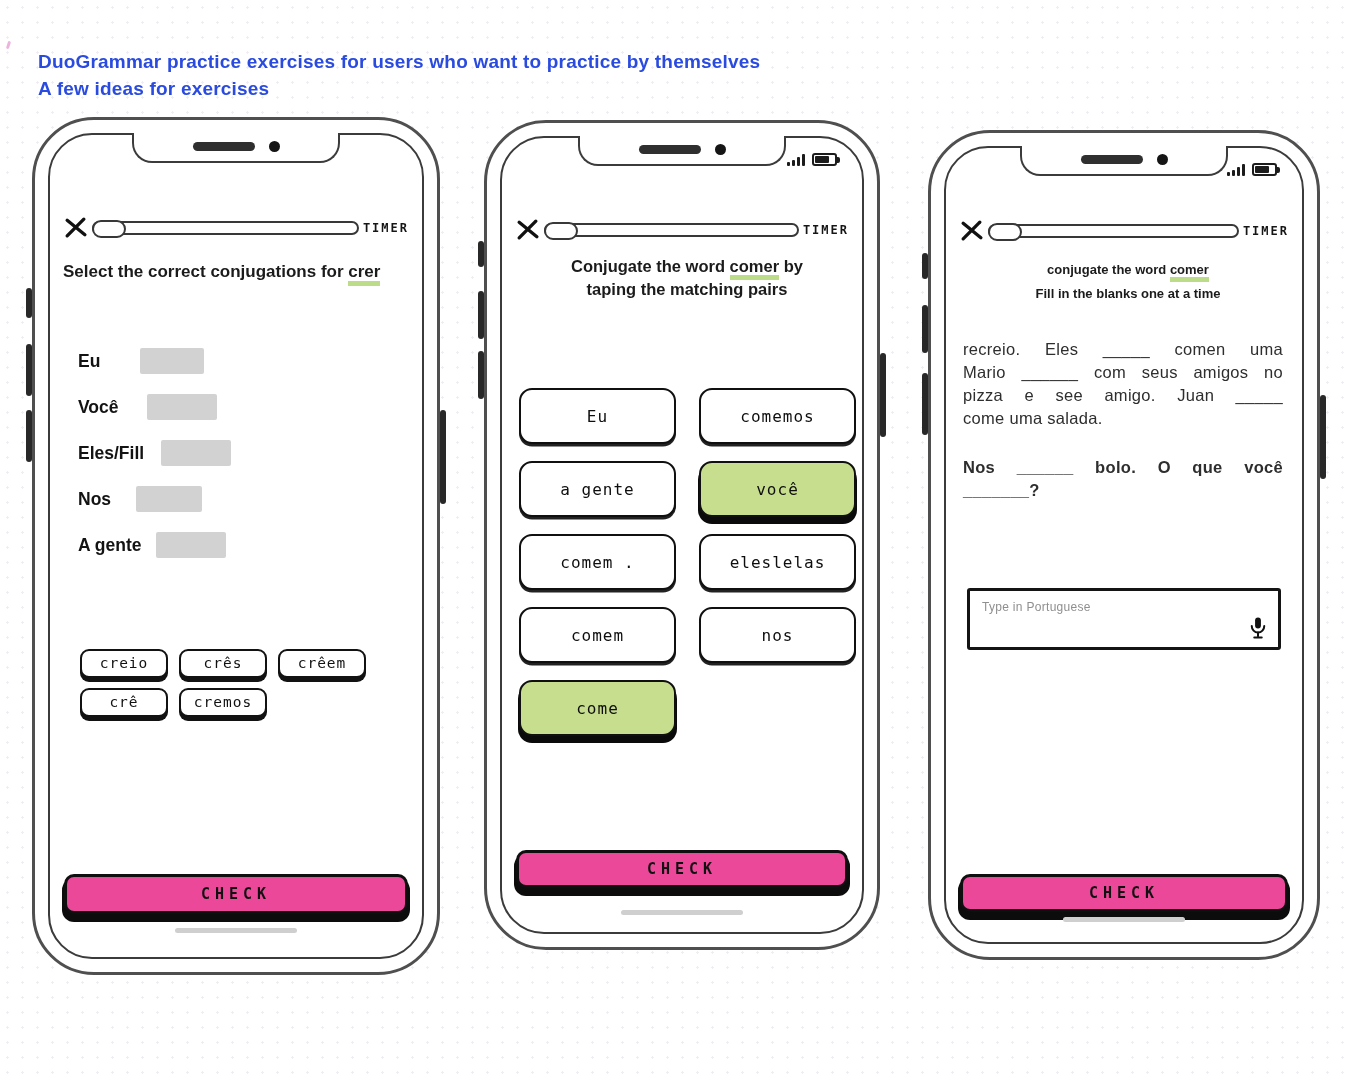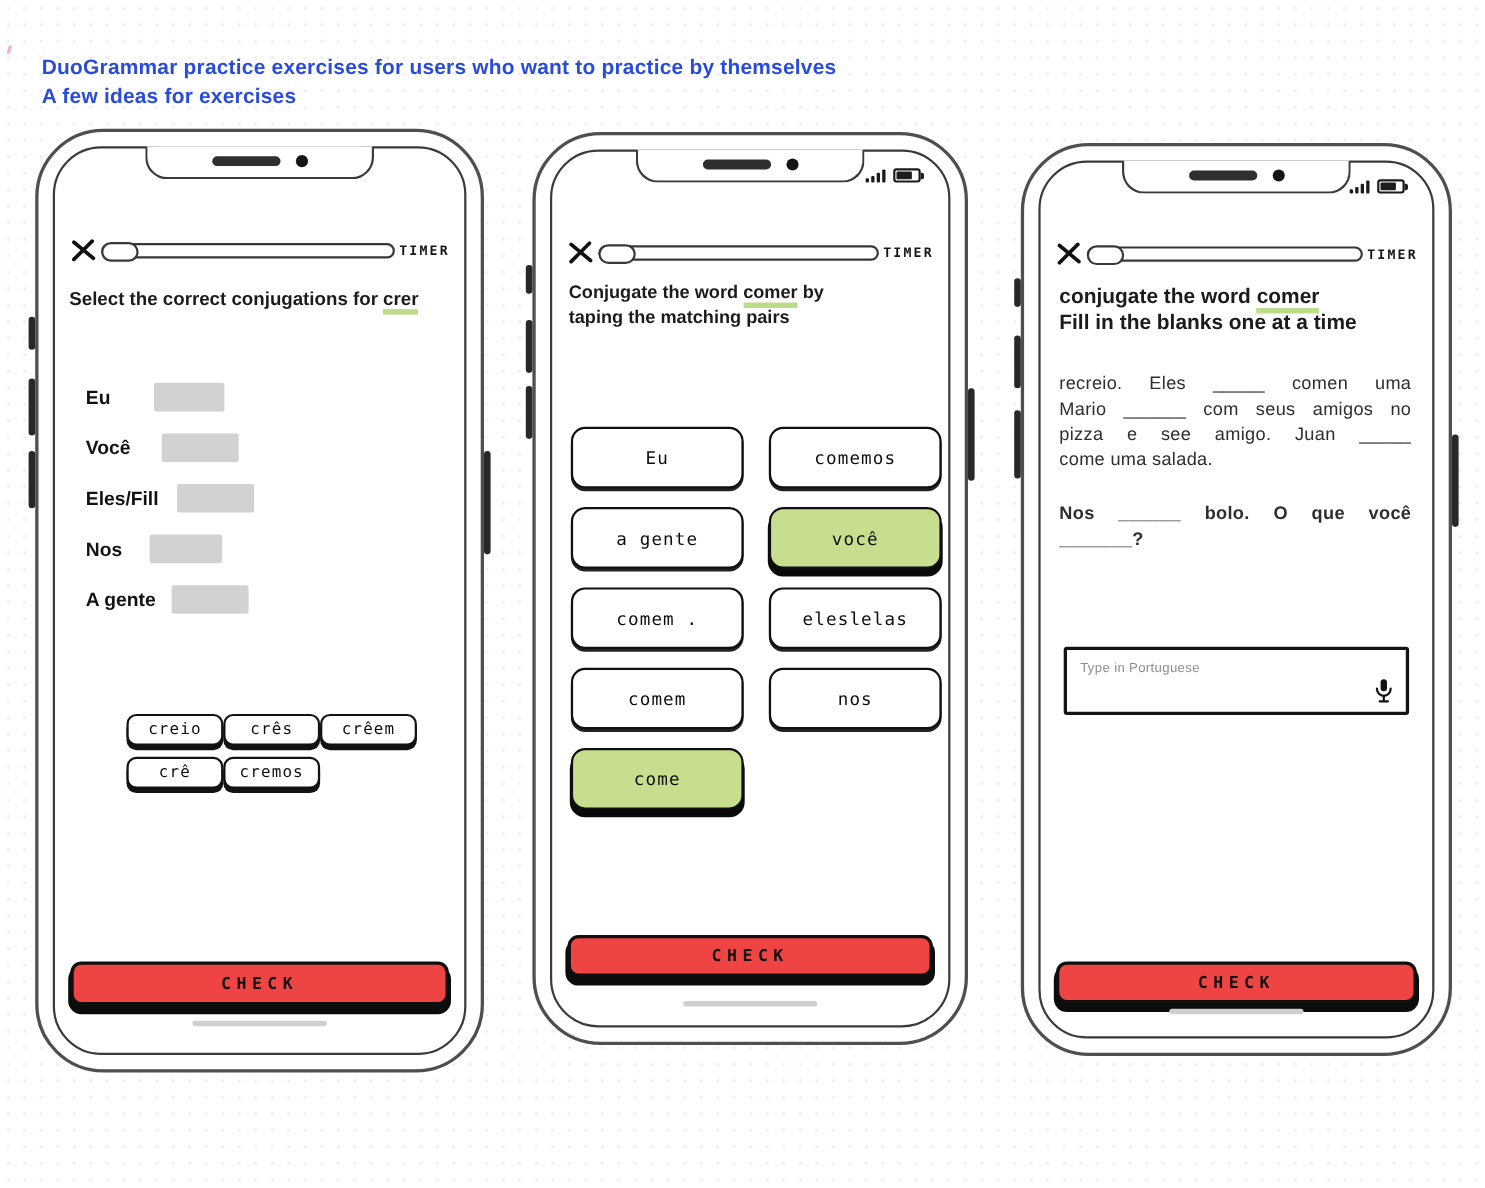--- a/index.html
+++ b/index.html
@@ -39,37 +39,37 @@
 
   
   .topbar{ position:absolute; left:13px; right:13px; display:flex; align-items:center; gap:4px;}
   .xicon{ width:25px; height:25px; flex:none; cursor:pointer;}
   .track{ flex:1; height:14px; border:2px solid #383838; border-radius:99px; position:relative; background:#fff;}
   .thumb{ position:absolute; left:-2px; top:-3px; width:34px; height:18px;
     background:#fff; border:2px solid #383838; border-radius:99px;}
   .timerlbl{ font-family:"DejaVu Sans Mono", monospace; font-size:12px; font-weight:700;
     letter-spacing:2px; color:#161616; flex:none;}
 
-  .prompt{ position:absolute; color:#1b1b1b; font-weight:700;}
+  .prompt{ position:absolute; color:#1b1b1b; font-weight:700;text-align:center;}
   .kw{ border-bottom:5px solid var(--underline-green,#bcdc8a); }
 
   
   .p1{ left:32px; top:117px; width:408px; height:858px; }
   .p1 .topbar{ top:80px; }
   .p1 .prompt{ left:13px; top:127px; font-size:17px; }
   .rows{ position:absolute; left:28px; top:203px; width:310px;}
   .prow{ display:flex; align-items:center; height:46px;}
   .plabel{ font-size:17.5px; font-weight:700; color:#131313;}
   .slot{ height:26px; background:#d2d2d2; border-radius:2px; display:inline-block; cursor:pointer;}
   .chips{ position:absolute; left:30px; top:514px;}
-  .chiprow{ display:flex; margin-bottom:10px;margin-left:35px;}
+  .chiprow{ display:flex; gap:11px; margin-bottom:10px;}
   .chip{ min-width:88px; padding:4px 10px 5px; background:#fff; text-align:center;
     border:2.5px solid #121212; border-radius:9px; box-shadow:0 4px 0 0 #121212;
     font-family:"DejaVu Sans Mono", monospace; font-size:14.5px; letter-spacing:1px; color:#111; cursor:pointer;}
-  .check{ position:absolute; left:14px; right:14px; height:40px; background:#ef4444;
+  .check{ position:absolute; left:14px; right:14px; height:40px; background:#ec4899;
     border:3px solid #0f0f0f; border-radius:10px; box-shadow:0 6px 0 2px #0c0c0c;
     font-family:"DejaVu Sans Mono", monospace; font-weight:700; font-size:15px;
     letter-spacing:5px; color:#111; cursor:pointer;}
   .p1 .check{ top:739px; }
   .p1 .homebar{ bottom:24px; }
 
   
   .p2{ left:484px; top:120px; width:396px; height:830px; }
   .p2 .topbar{ top:79px; }
   .p2 .prompt{ left:15px; top:117px; font-size:16.5px; line-height:23px; width:340px;}
@@ -78,21 +78,21 @@
   .wbtn{ height:56px; background:#fff; border:2.5px solid #101010; border-radius:13px;
     box-shadow:0 2.5px 0 0 rgba(10,10,10,.9);
     font-family:"DejaVu Sans Mono", monospace; font-size:16px; letter-spacing:1px; color:#0e0e0e; cursor:pointer;}
   .wbtn.selected{ background:var(--highlight-green,#c6de8d); box-shadow:0 6px 0 1px #0a0a0a;}
   .p2 .check{ top:712px; height:38px;}
   .p2 .homebar{ bottom:17px; }
 
   
   .p3{ left:928px; top:130px; width:392px; height:830px; }
   .p3 .topbar{ top:70px; }
-  .p3 .prompt{ left:17px; top:110px; font-size:19px; line-height:24px; width:330px;}
+  .p3 .prompt{ left:17px; top:110px; font-size:13px; line-height:24px; width:330px;}
   .para{ position:absolute; left:17px; top:190px; width:320px;
     font-size:16.5px; line-height:23px; letter-spacing:.3px; color:#2e2e2e;}
   .para .block2{ margin-top:26px;font-weight:bold; }
   .jline{ text-align:justify; text-align-last:justify; }
   .lline{ text-align:left; }
   .inputbox{ position:absolute; left:21px; right:21px; top:440px; height:62px;
     border:3px solid #141414; border-radius:3px; background:#fff;}
   .tinput{ position:absolute; left:12px; top:9px; right:42px; border:none; outline:none;
     font-family:"Liberation Sans", sans-serif; font-size:12px; color:#444; letter-spacing:.3px; background:transparent;}
   .tinput::placeholder{ color:#8f8f8f; }

